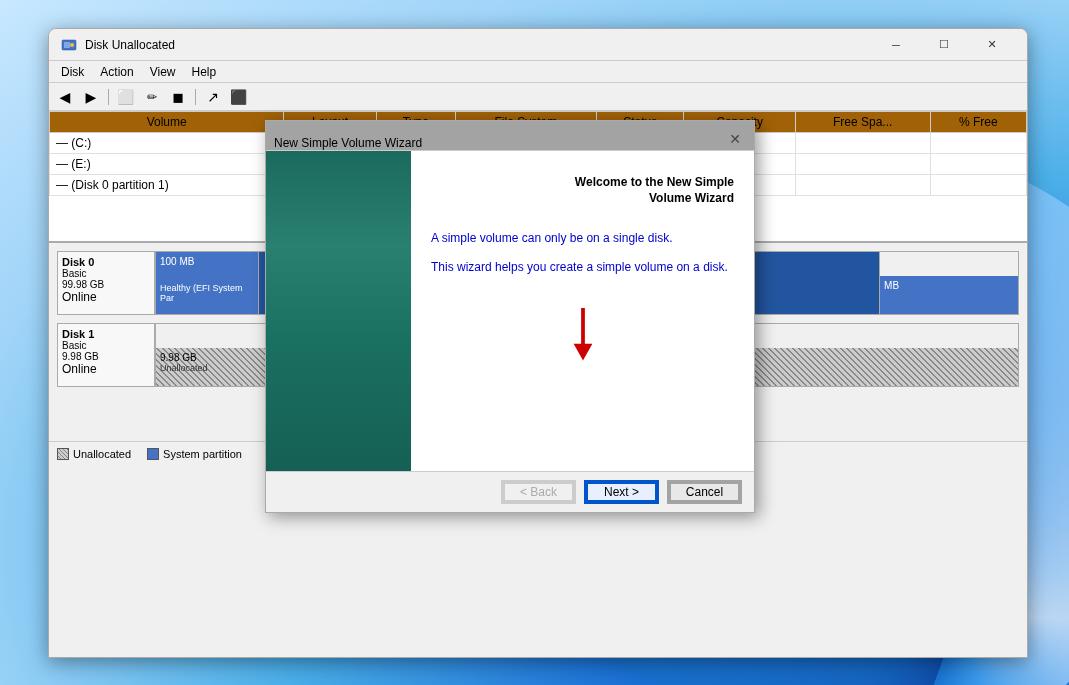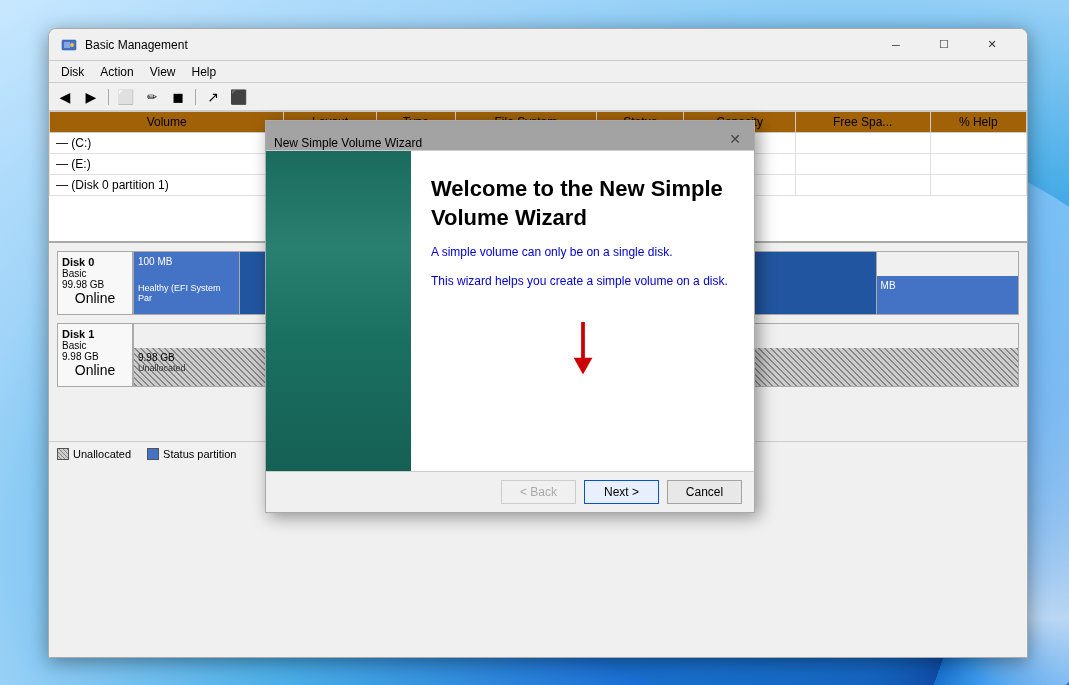--- a/index.html
+++ b/index.html
@@ -168,34 +168,34 @@
       height: 200px;
       overflow: auto;
     }
     .disk-row {
       display: flex;
       align-items: stretch;
       margin-bottom: 8px;
       height: 64px;
     }
     .disk-label {
-      width: 76px;
+      width: 98px;
       flex-shrink: 0;
       padding: 4px;
       font-size: 11px;
       border: 1px solid #aaa;
       background: #f8f8f8;
       display: flex;
       flex-direction: column;
       justify-content: flex-start;
     }
     .disk-label .disk-name { font-weight: bold; font-size: 11px; }
     .disk-label .disk-type { font-size: 10px; }
     .disk-label .disk-size { font-size: 10px; }
-    .disk-label .disk-status { font-size: 14px; text-align: center; }
+    .disk-label .disk-status { font-size: 12px; }
 
     .disk-partitions {
       flex: 1;
       display: flex;
       border: 1px solid #aaa;
     }
     .partition {
       display: flex;
       flex-direction: column;
       justify-content: flex-start;
@@ -290,25 +290,26 @@
       flex-shrink: 0;
       min-height: 320px;
     }
     .dialog-content {
       flex: 1;
       padding: 24px 20px 16px 20px;
       display: flex;
       flex-direction: column;
     }
     .dialog-heading {
-      font-size: 22px;
+      font-size: 12px;
       font-weight: bold;
       color: #000;
-      margin-bottom: 12px;
+      margin-bottom: 24px;
       line-height: 1.3;
+      text-align: right;
     }
     .dialog-text {
       font-size: 12px;
       color: #0000cc;
       margin-bottom: 12px;
       line-height: 1.4;
     }
     .dialog-text-plain {
       font-size: 12px;
       color: #000;
@@ -320,21 +321,21 @@
       padding: 8px 12px;
       display: flex;
       justify-content: flex-end;
       align-items: center;
       gap: 8px;
       background: #f0f0f0;
     }
     .dialog-btn {
       min-width: 75px;
       height: 24px;
-      border: 1px solid #a3a3a3;
+      border: 4px solid #a3a3a3;
       background: #e8e8e8;
       cursor: pointer;
       font-size: 12px;
       padding: 0 12px;
     }
     .dialog-btn.primary {
       background: #e8f0ff;
       border-color: #0055cc;
       color: #000;
     }
@@ -358,21 +359,21 @@
 <div class="window">
 
   <div class="title-bar">
     <div class="title-bar-icon">
       <svg viewBox="0 0 16 16" fill="none">
         <rect x="1" y="3" width="14" height="10" rx="1" fill="#4472c4" stroke="#2255a4" stroke-width="0.5"></rect>
         <rect x="3" y="5" width="6" height="6" rx="0.5" fill="#7fa8e8"></rect>
         <circle cx="11" cy="8" r="2" fill="#f0c040"></circle>
       </svg>
     </div>
-    <span class="title-text">Basic Management</span>
+    <span class="title-text">Disk Unallocated</span>
     <div class="window-controls">
       <button class="win-btn">─</button>
       <button class="win-btn">☐</button>
       <button class="win-btn close">✕</button>
     </div>
   </div>
 
   <div class="menu-bar">
     <span class="menu-item">Disk</span>
     <span class="menu-item">Action</span>
@@ -396,21 +397,21 @@
     <table class="disk-table">
       <thead>
         <tr>
           <th>Volume</th>
           <th>Layout</th>
           <th>Type</th>
           <th>File System</th>
           <th>Status</th>
           <th>Capacity</th>
           <th>Free Spa...</th>
-          <th>% Help</th>
+          <th>% Free</th>
         </tr>
       </thead>
       <tbody>
         <tr>
           <td>— (C:)</td>
           <td>Simple</td>
           <td>Basic</td>
           <td>Basic</td>
           <td></td>
             <td></td>
@@ -479,21 +480,21 @@
     </div>
   </div>
 
   <div class="status-bar">
     <div class="legend-item">
       <div class="legend-swatch unallocated"></div>
       <span>Unallocated</span>
     </div>
     <div class="legend-item">
       <div class="legend-swatch primary"></div>
-      <span>Status partition</span>
+      <span>System partition</span>
     </div>
   </div>
 
 </div>
 
 <div class="overlay">
   <div class="dialog">
 
     <div class="dialog-title-bar">
       <span class="dialog-title-text">New Simple Volume Wizard</span>

